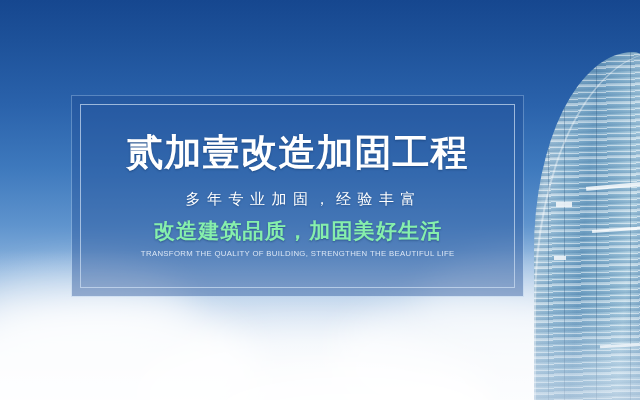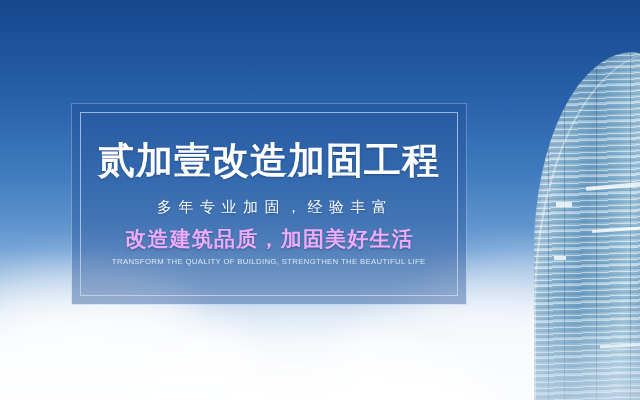--- a/index.html
+++ b/index.html
@@ -99,21 +99,21 @@
     box-shadow:inset 2px 0 0 rgba(255,255,255,.40);
     pointer-events:none;
   }
   .towerHaze{
     position:absolute;left:534px;top:300px;width:126px;height:100px;
     background:linear-gradient(180deg,rgba(226,236,247,0) 0%,rgba(226,236,247,.55) 100%);
   }
 
   
   .panel{
-    position:absolute;left:72px;top:104px;width:394px;height:200px;
+    position:absolute;left:72px;top:96px;width:451px;height:200px;
     background:rgba(34,78,150,.42);
     box-shadow:0 0 0 1px rgba(180,205,235,.35);
   }
   .panel-inner{
     position:absolute;left:8px;top:8px;right:8px;bottom:8px;
     border:1px solid rgba(207,224,243,.70);
   }
   .panel-content{
     position:absolute;left:0;right:0;top:0;bottom:0;
     display:flex;flex-direction:column;align-items:center;justify-content:center;
@@ -134,21 +134,21 @@
     color:#ffffff;
     font-size:15px;
     line-height:1;
     letter-spacing:6.5px;
     text-indent:6.5px;
     margin:0 0 14px 6px;
     text-shadow:0 1px 2px rgba(12,44,90,.40);
     white-space:nowrap;
   }
   .sub2{
-    color:#f0abfc;
+    color:#86efac;
     font-size:21px;
     line-height:1;
     font-weight:bold;
     letter-spacing:1.2px;
     text-indent:1.2px;
     margin:0 0 9px 0;
     text-shadow:0 1px 2px rgba(12,44,90,.45);
     white-space:nowrap;
   }
   .tagline{

